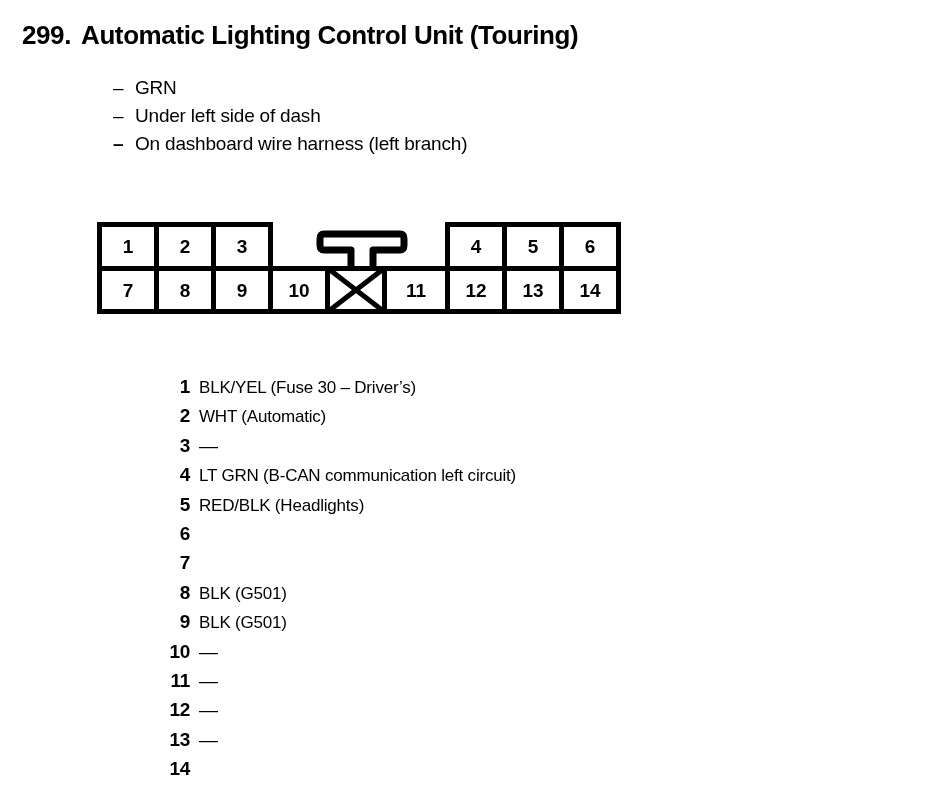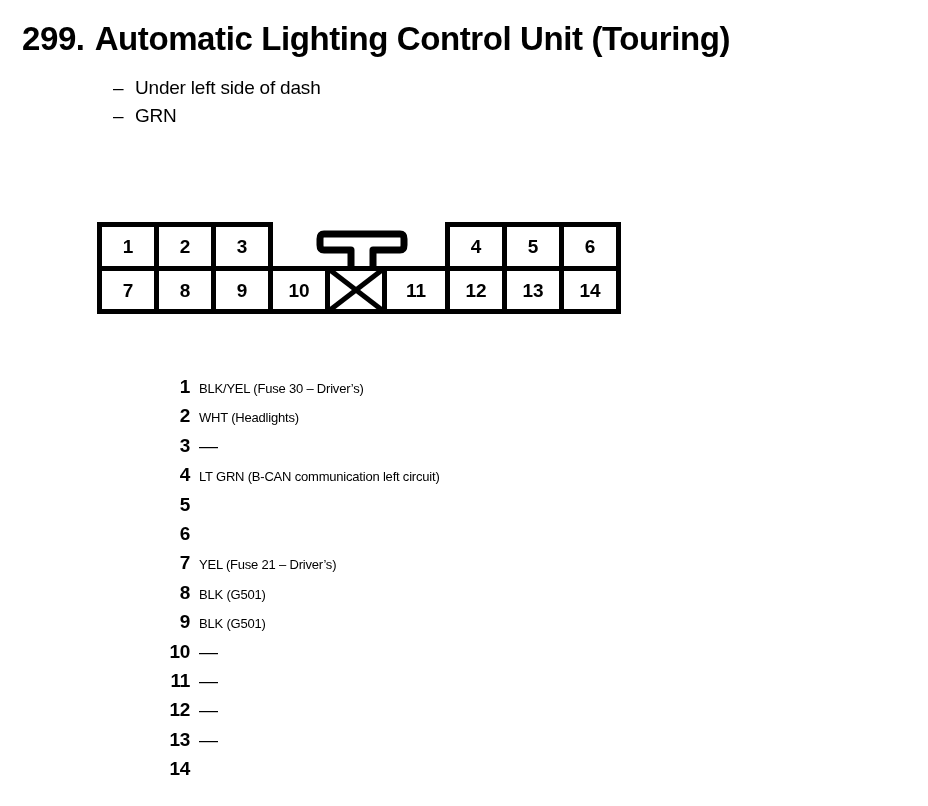--- a/index.html
+++ b/index.html
@@ -16,21 +16,21 @@
     font-family: "Liberation Sans", sans-serif;
     color: #000000;
     -webkit-font-smoothing: none;
   }
 
   
   .page-title {
     position: absolute;
     left: 22px;
     top: 22px;
-    font-size: 33px;
+    font-size: 26px;
     font-weight: bold;
     letter-spacing: -0.4px;
     white-space: nowrap;
     line-height: 1.0;
   }
   .page-title .num {
     margin-right: 10px;
   }
 
   .spec-list {
@@ -140,40 +140,43 @@
   }
   .pin-num {
     width: 30px;
     text-align: right;
     font-size: 19px;
     font-weight: bold;
     letter-spacing: -0.3px;
   }
   .pin-desc {
     margin-left: 9px;
-    font-size: 13px;
+    font-size: 17px;
     letter-spacing: -0.2px;
   }
   .pin-desc.empty {
     font-size: 19px;
   }
 </style>
 </head>
 <body>
 
 <div class="page-title">
   <span class="num">299.</span><span>Automatic Lighting Control Unit (Touring)</span>
 </div>
 
 <div class="spec-list">
   <div class="spec-line">
+    <span class="dash">–</span><span>GRN</span>
+  </div>
+  <div class="spec-line">
     <span class="dash">–</span><span>Under left side of dash</span>
   </div>
-  <div class="spec-line">
-    <span class="dash">–</span><span>GRN</span>
+  <div class="spec-line strong">
+    <span class="dash">–</span><span>On dashboard wire harness (left branch)</span>
   </div>
 </div>
 
 <div class="connector">
 
   <div class="conn-cell row-top c1">1</div>
   <div class="conn-cell row-top c2">2</div>
   <div class="conn-cell row-top c3">3</div>
 
   <div class="conn-shelf"></div>
@@ -207,39 +210,39 @@
   <div class="conn-cell row-bot c14">14</div>
 </div>
 
 <div class="pin-list">
   <div class="pin-row">
     <span class="pin-num">1</span>
     <span class="pin-desc">BLK/YEL (Fuse 30 – Driver’s)</span>
   </div>
   <div class="pin-row">
     <span class="pin-num">2</span>
-    <span class="pin-desc">WHT (Headlights)</span>
+    <span class="pin-desc">WHT (Automatic)</span>
   </div>
   <div class="pin-row">
     <span class="pin-num">3</span>
     <span class="pin-desc empty">—</span>
   </div>
   <div class="pin-row">
     <span class="pin-num">4</span>
     <span class="pin-desc">LT GRN (B-CAN communication left circuit)</span>
   </div>
   <div class="pin-row">
     <span class="pin-num">5</span>
+    <span class="pin-desc">RED/BLK (Headlights)</span>
   </div>
   <div class="pin-row">
     <span class="pin-num">6</span>
   </div>
   <div class="pin-row">
     <span class="pin-num">7</span>
-    <span class="pin-desc">YEL (Fuse 21 – Driver’s)</span>
   </div>
   <div class="pin-row">
     <span class="pin-num">8</span>
     <span class="pin-desc">BLK (G501)</span>
   </div>
   <div class="pin-row">
     <span class="pin-num">9</span>
     <span class="pin-desc">BLK (G501)</span>
   </div>
   <div class="pin-row">

